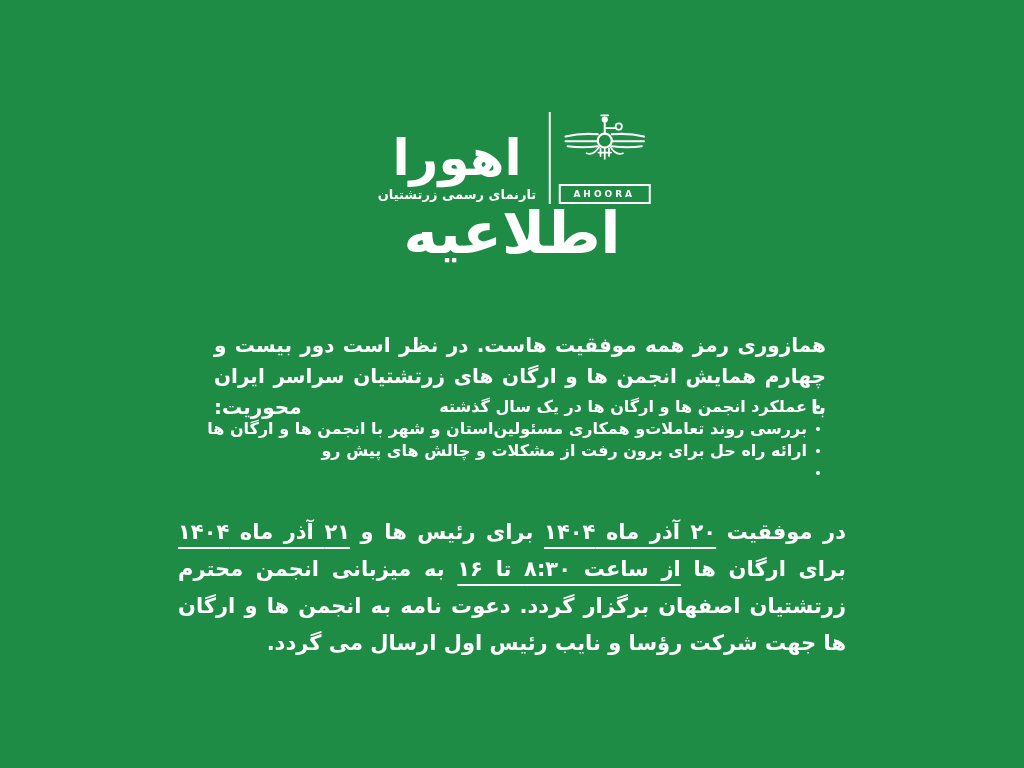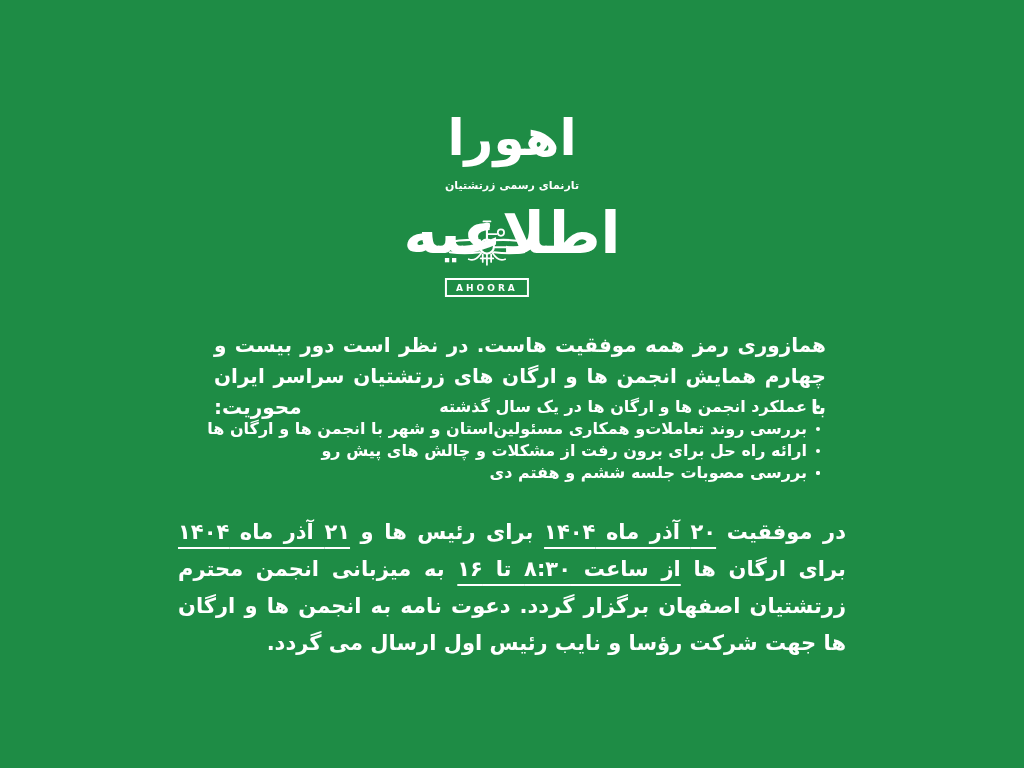--- a/index.html
+++ b/index.html
@@ -13,59 +13,58 @@
     overflow: hidden;
   }
 
   
   .logo {
     position: absolute;
     top: 112px;
     left: 50%;
     transform: translateX(-50%);
     display: flex;
-    flex-direction: column;
     align-items: stretch;
     gap: 12px;
     height: 92px;
     direction: ltr;
   }
   .logo-text {
     display: flex;
     flex-direction: column;
     justify-content: flex-end;
     align-items: center;
     text-align: center;
     padding-bottom: 2px;
   }
   .logo-wordmark {
     font-size: 50px;
     font-weight: 700;
     line-height: 1.05;
     white-space: nowrap;
   }
   .logo-subtitle {
-    font-size: 11px;
+    font-size: 13px;
     font-weight: 700;
-    margin-top: 14px;
+    margin-top: 3px;
     white-space: nowrap;
     letter-spacing: 0.5px;
   }
   .logo-divider { width: 2px; background: #ffffff; }
   .logo-emblem {
     display: flex;
     flex-direction: column;
     justify-content: space-between;
     align-items: center;
     width: 84px;
   }
   .logo-emblem svg { display: block; }
   .logo-latin {
     box-sizing: border-box;
-    width: 84px;
+    width: 92px;
     border: 2px solid #ffffff;
     font-size: 9px;
     font-weight: 700;
     letter-spacing: 3px;
     text-align: center;
     padding: 3px 0 2px 0;
     line-height: 1.2;
   }
 
   
@@ -182,18 +181,17 @@
 
   <h1 class="title">اطلاعیه</h1>
 
   <p class="intro">همازوری رمز همه موفقیت هاست. در نظر است دور بیست و چهارم همایش انجمن ها و ارگان های زرتشتیان سراسر ایران با محوریت:</p>
 
   <div class="bullets">
     <div class="bullet-item"><span class="bullet-dot"></span><span>عملکرد انجمن ها و ارگان ها در یک سال گذشته</span></div>
     <div class="bullet-item"><span class="bullet-dot"></span><span>بررسی روند تعاملات‌و همکاری مسئولین‌استان و شهر با انجمن ها و ارگان ها</span></div>
     <div class="bullet-item"><span class="bullet-dot"></span><span>ارائه راه حل برای برون رفت از مشکلات و چالش های پیش رو</span></div>
     <div class="bullet-item"><span class="bullet-dot"></span></div>
-    <div class="bullet-item"><span class="bullet-dot"></span><span>بررسی مصوبات جلسه ششم و هفتم دی</span></div>
   </div>
 
   <p class="closing"><span>در موفقیت </span><span class="u">۲۰ آذر ماه ۱۴۰۴</span><span> برای رئیس ها و </span><span class="u">۲۱ آذر ماه ۱۴۰۴</span><span> برای ارگان ها </span><span class="u">از ساعت ۸:۳۰ تا ۱۶</span><span> به میزبانی انجمن محترم زرتشتیان اصفهان برگزار گردد. دعوت نامه به انجمن ها و ارگان ها جهت شرکت رؤسا و نایب رئیس اول ارسال می گردد.</span></p>
 
 </div>
 
 </body></html>

